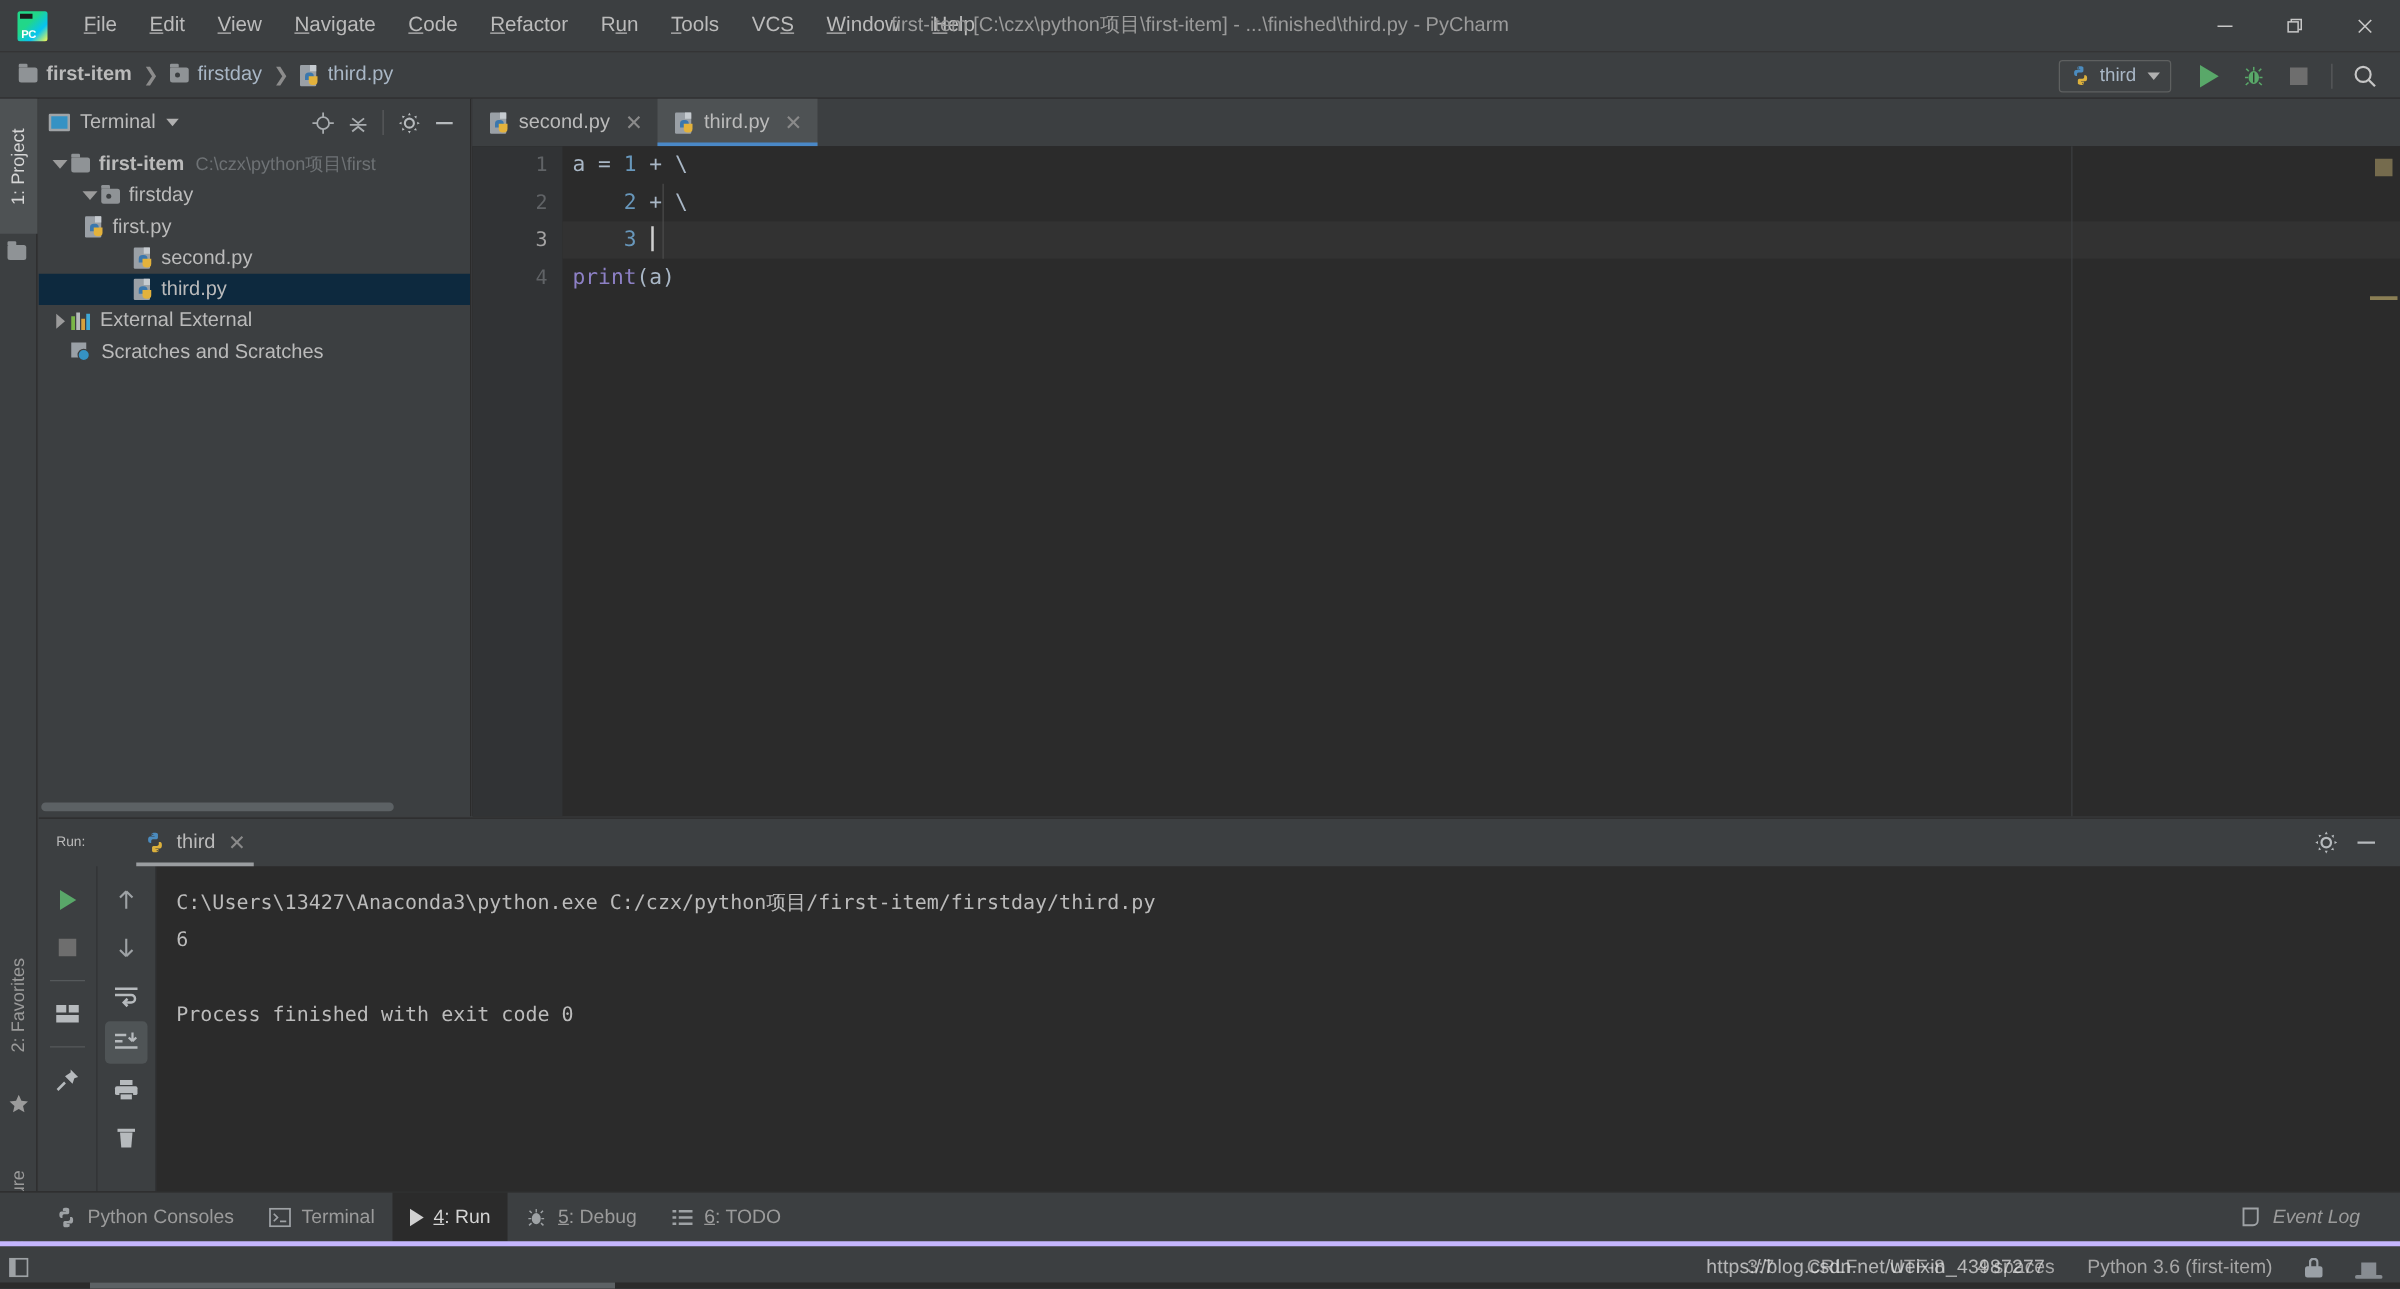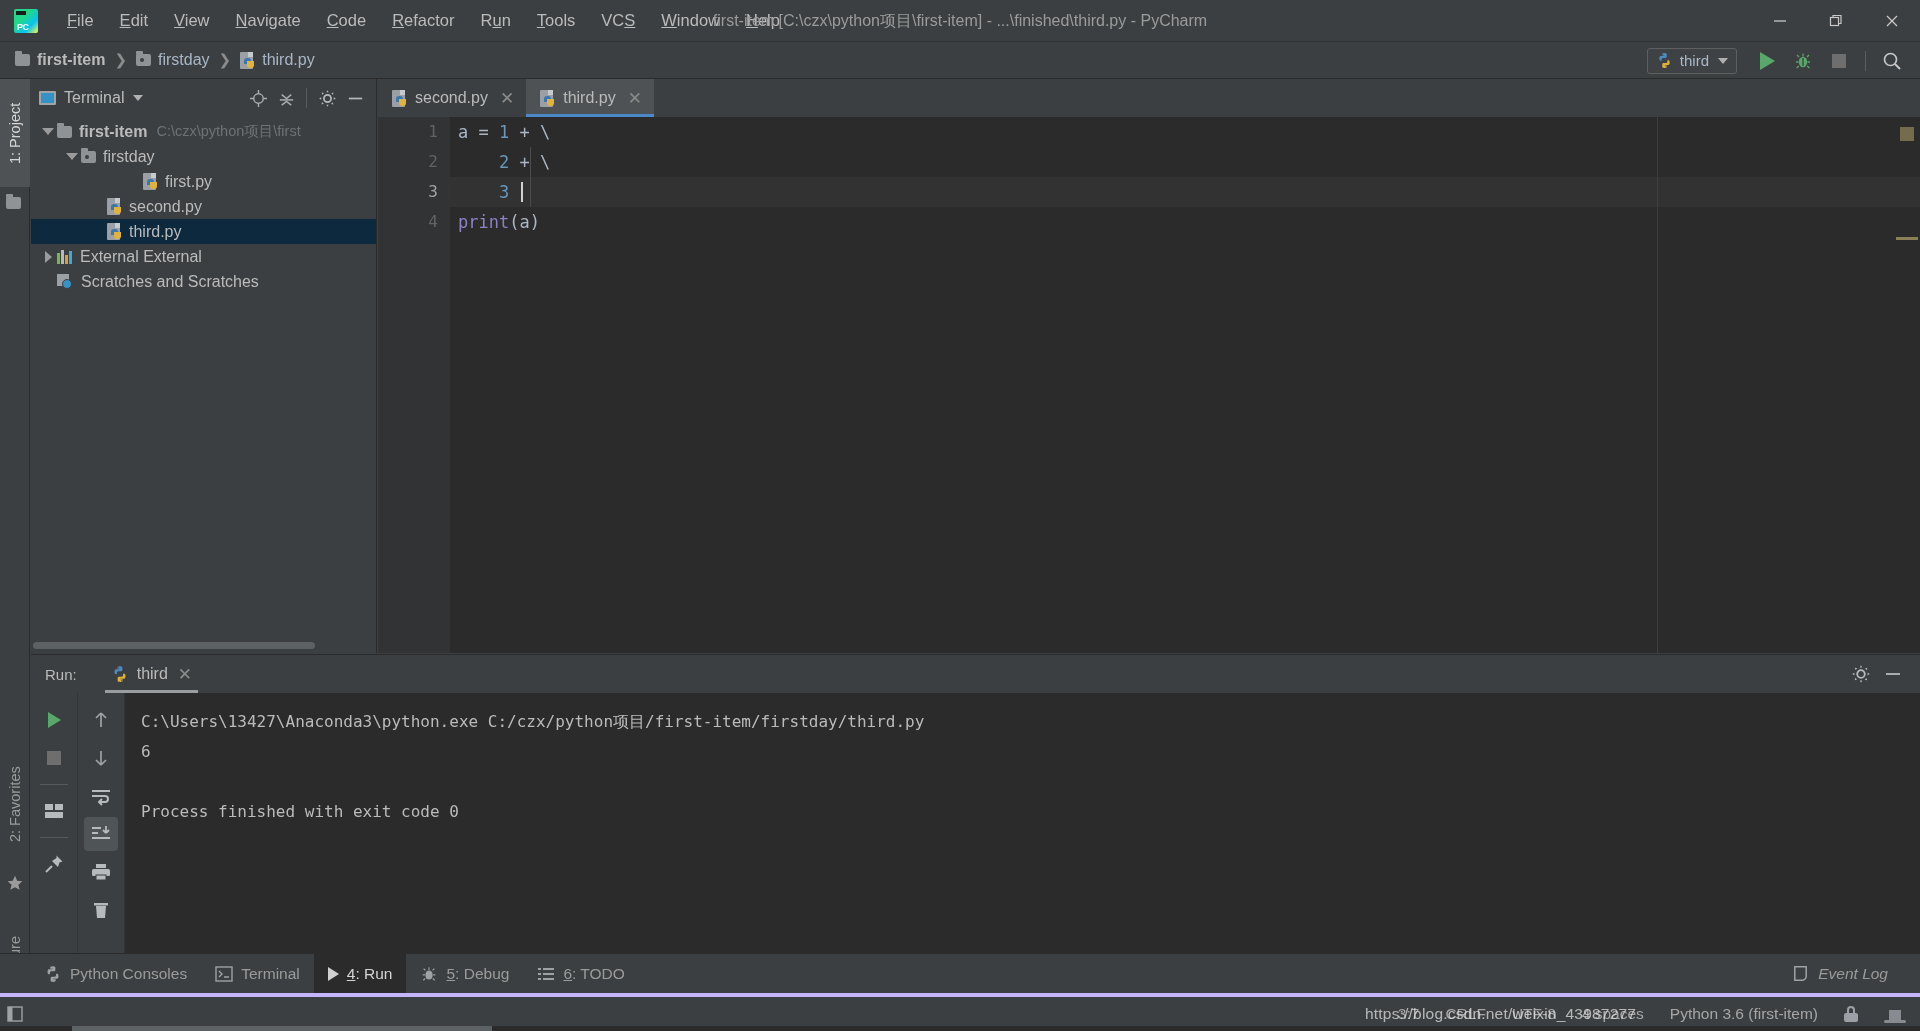--- a/index.html
+++ b/index.html
@@ -216,21 +216,21 @@
     position: absolute; right: 6px; width: 14px; height: 14px; background: #756b4d;
   }
   .err-stripe.mini { height: 3px; width: 22px; right: 2px; background: #8b7f55;}
 
   
   .run-panel {
     position: absolute; left: 31px; top: 654px; width: 1889px; height: 299px;
     background: #3c3f41; border-top: 1px solid #2b2b2b;
   }
   .run-head { height: 38px; display: flex; align-items: center; padding-left: 14px; }
-  .run-head .lbl { color: #bbbbbb; font-size: 15px; margin-right: 28px; }
+  .run-head .lbl { color: #bbbbbb; font-size: 11px; margin-right: 41px; }
   .run-tab {
     display: flex; align-items: center; height: 38px; position: relative; padding: 0 6px;
   }
   .run-tab::after { content:""; position:absolute; left:0; bottom:0; width:100%; height:3px; background:#9a9da0; }
   .run-tab .nm { color: #bbbbbb; font-size: 16px; margin: 0 10px 0 8px; }
   .run-head-right { margin-left: auto; display: flex; align-items: center; padding-right: 14px; gap: 6px;}
 
   .run-body { display: flex; height: 261px; }
   .run-tools-a, .run-tools-b {
     width: 47px; display: flex; flex-direction: column; align-items: center; padding-top: 10px; gap: 4px;
@@ -459,21 +459,21 @@
         <span class="tree-label bold">first-item</span>
         <span class="tree-path">C:\czx\python项目\first</span>
       </div>
       <div class="tree-row" style="padding-left:32px">
         <span class="tw">
             <i class="tw-arrow-down"></i>
           </span>
         <span class="folder-ico dot"></span>
         <span class="tree-label">firstday</span>
       </div>
-      <div class="tree-row" style="padding-left:112px">
+      <div class="tree-row" style="padding-left:37px">
         <span class="py-ico">
             <i class="sheet"></i>
             <i class="fold"></i>
             <i class="snake-b"></i>
             <i class="snake-y"></i>
           </span>
         <span class="tree-label">first.py</span>
       </div>
       <div class="tree-row" style="padding-left:76px">
         <span class="py-ico">

